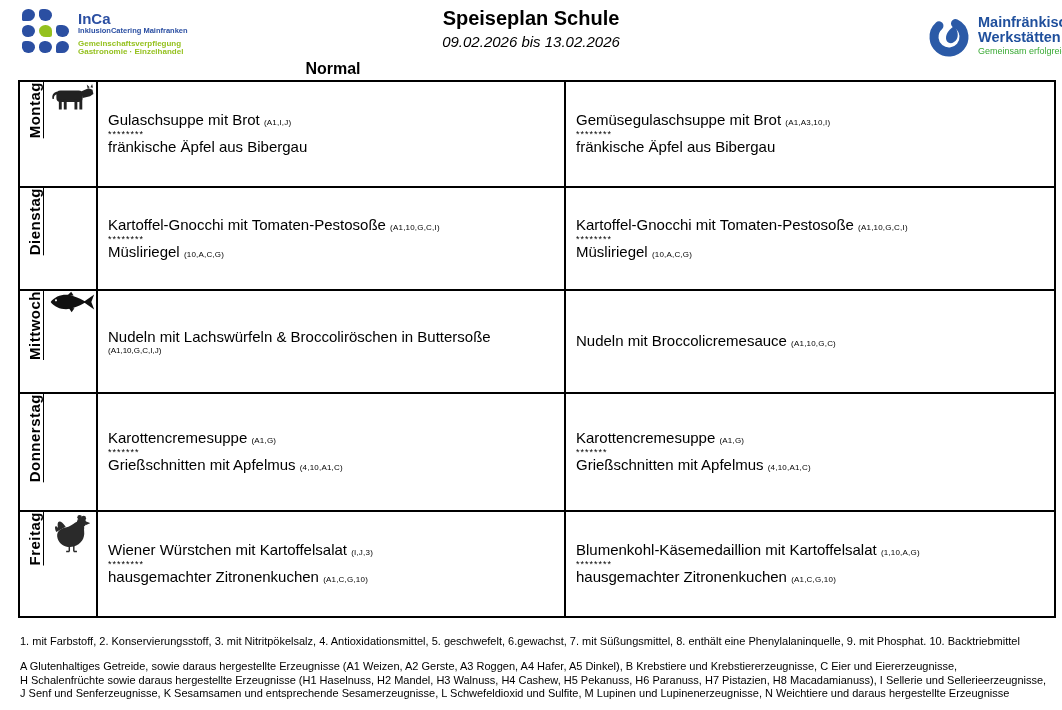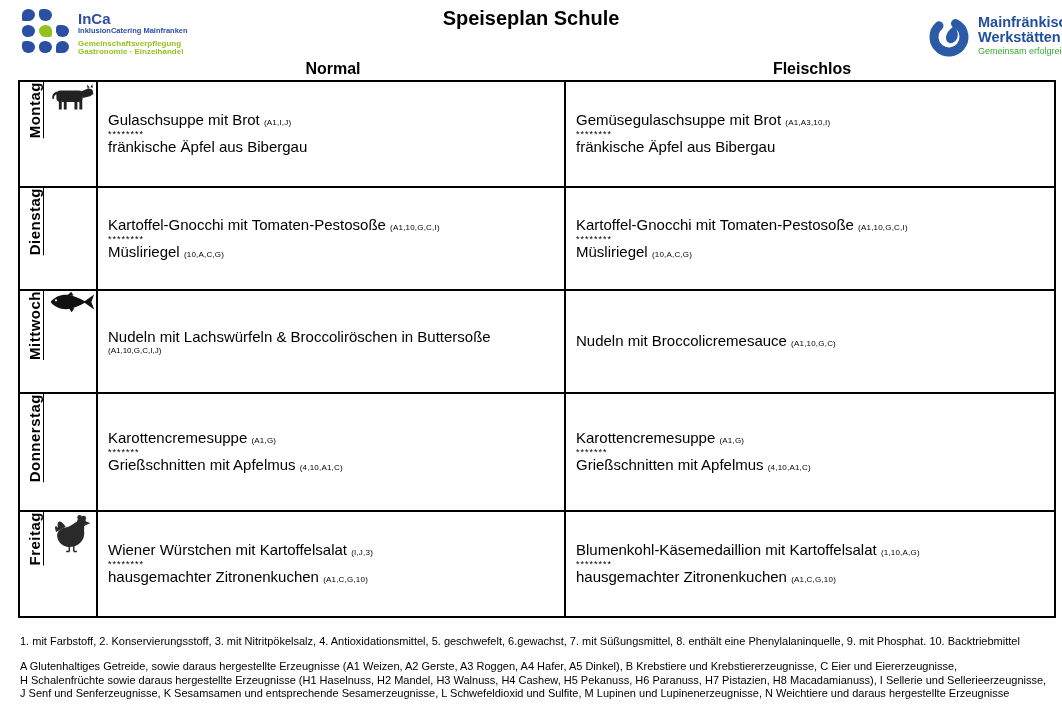--- a/index.html
+++ b/index.html
@@ -76,37 +76,37 @@
   <div class="inca-text">
     <div class="inca-name">InCa</div>
     <div class="inca-sub">InklusionCatering Mainfranken</div>
     <div class="inca-g">Gemeinschaftsverpflegung</div>
     <div class="inca-g">Gastronomie · Einzelhandel</div>
   </div>
 </div>
 
 <div class="titleblock">
   <div class="title">Speiseplan Schule</div>
+  <div class="subtitle">09.02.2026 bis 13.02.2026</div>
 </div>
 
 <div class="mw">
   <svg class="animal" width="44" height="46" viewBox="0 0 44 46">
     <circle cx="21" cy="25" r="15" fill="none" stroke="#2b5aa7" stroke-width="9" stroke-dasharray="76 19" stroke-dashoffset="-8" transform="rotate(-95 21 25)" stroke-linecap="round"></circle>
     <path d="M26,14 C31,19 31,27 26,30 C22,33 18,30 18,26 C18,21 22,17 26,14 z" fill="#2b5aa7"></path>
   </svg>
   <div class="mw-text">
     <div class="mw-name">Mainfränkische</div>
     <div class="mw-name">Werkstätten</div>
     <div class="mw-tag">Gemeinsam erfolgreich</div>
   </div>
 </div>
 
 <div class="colheads">
   <div class="colhead n">Normal</div>
-  <div class="colhead f">Fleischlos</div>
 </div>
 
 <div class="menutable">
 
   <div class="row r-montag">
     <div class="cell day">
       <span class="day-label">Montag</span>
     </div>
     <div class="cell icon">
       <svg class="animal" width="46" height="32" viewBox="0 0 56 36" fill="#222">

